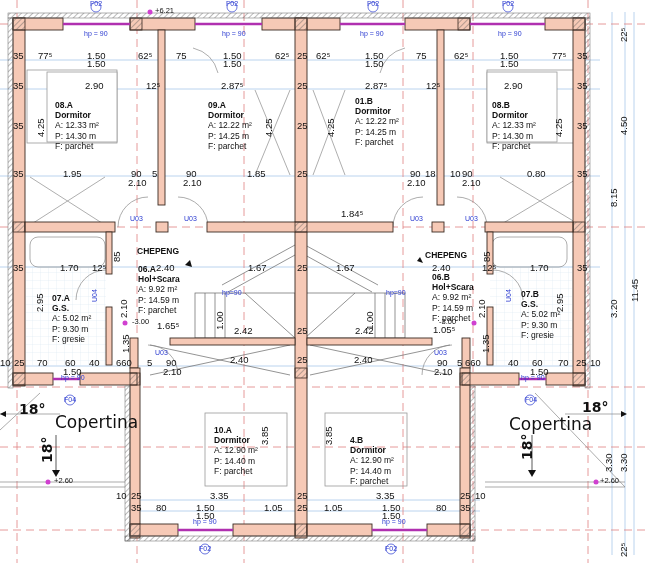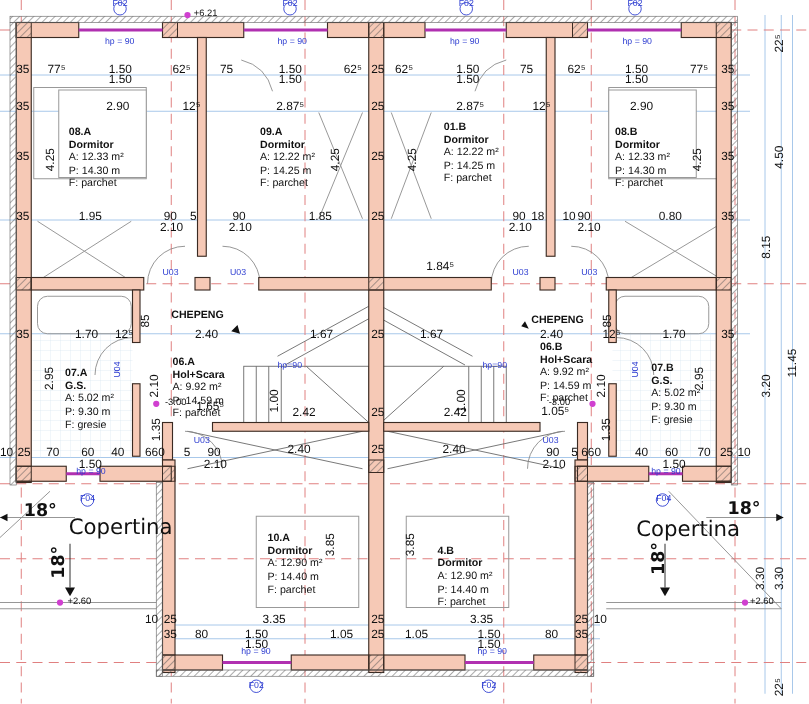--- a/index.html
+++ b/index.html
@@ -268,21 +268,21 @@
   <span>P: 14.30 m</span><br>
   <span>F: parchet</span>
 </div>
 <div class="lbl room" style="left:52px;top:293px;">
   <b>07.A</b><br>
   <b>G.S.</b><br>
   <span>A: 5.02 m²</span><br>
   <span>P: 9.30 m</span><br>
   <span>F: gresie</span>
 </div>
-<div class="lbl room" style="left:138px;top:284px;">
+<div class="lbl room" style="left:138px;top:264px;">
   <b>06.A</b><br>
   <b>Hol+Scara</b><br>
   <span>A: 9.92 m²</span><br>
   <span>P: 14.59 m</span><br>
   <span>F: parchet</span>
 </div>
 <div class="lbl room" style="left:432px;top:272px;">
   <b>06.B</b><br>
   <b>Hol+Scara</b><br>
   <span>A: 9.92 m²</span><br>

